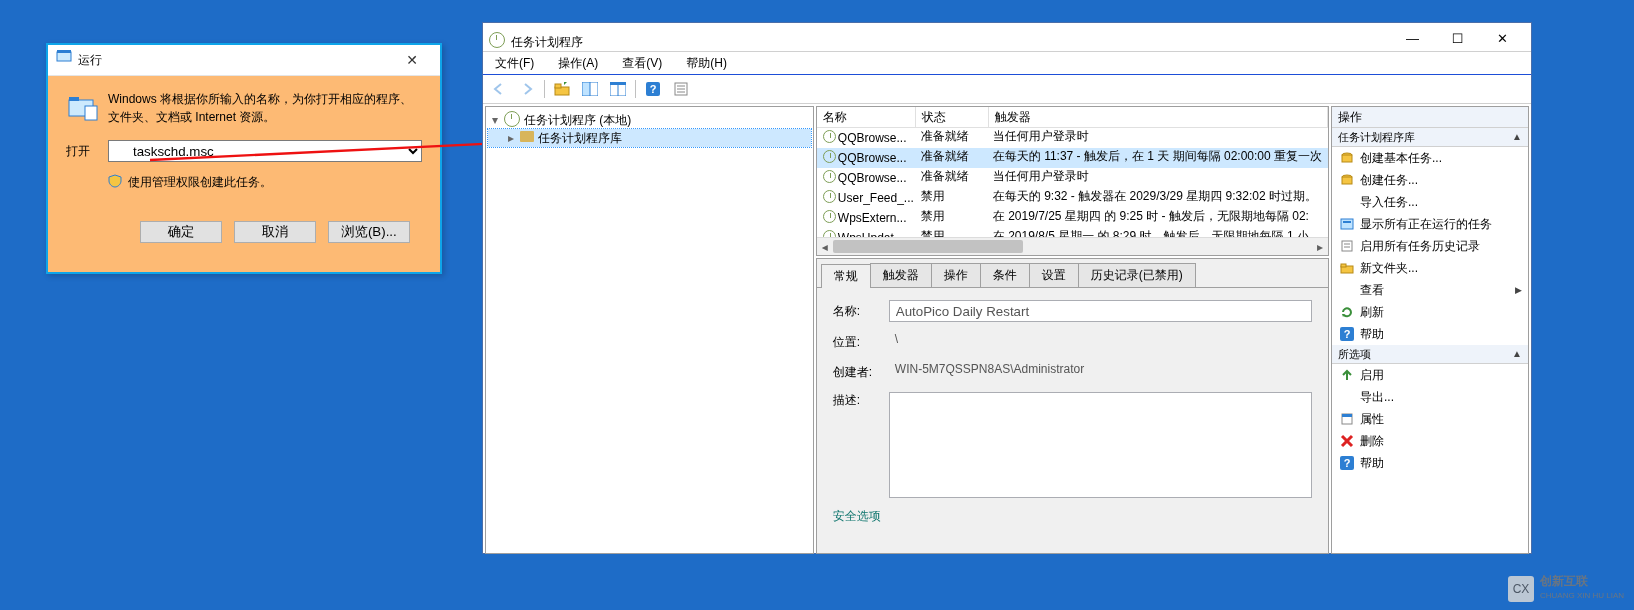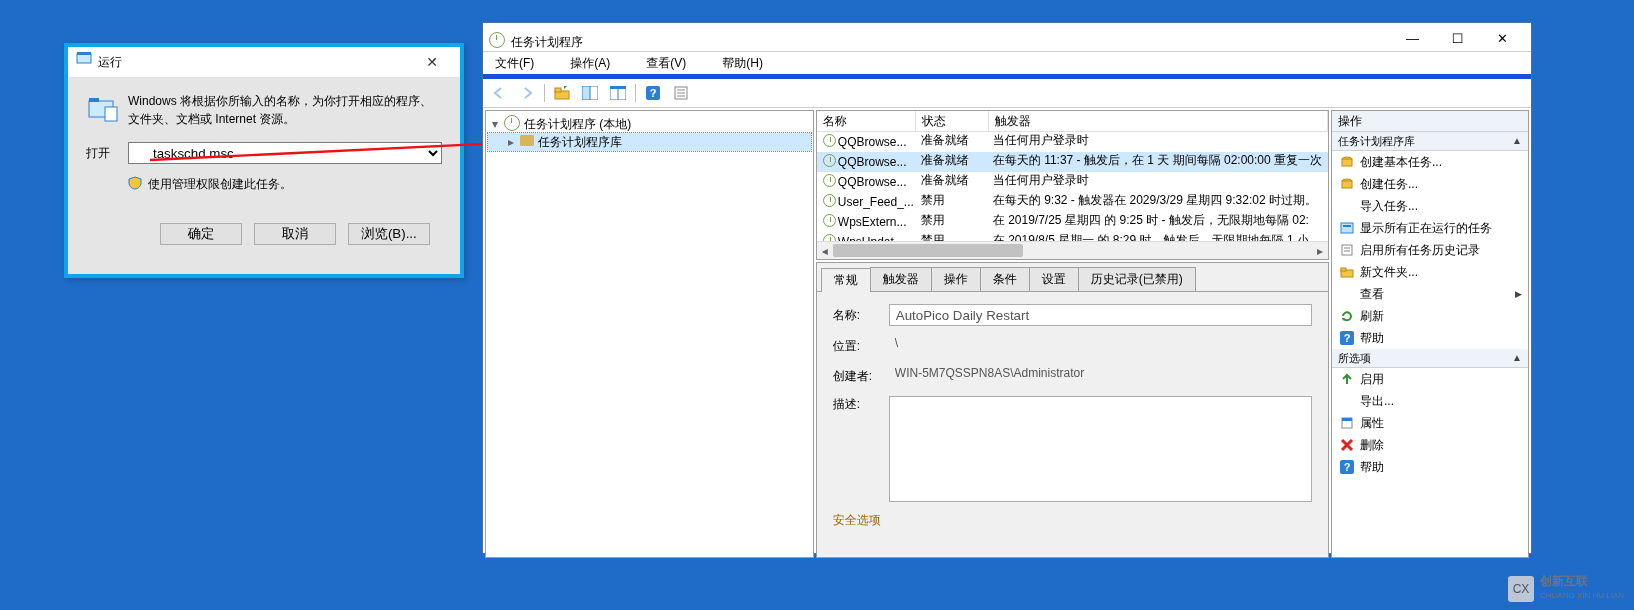--- a/index.html
+++ b/index.html
@@ -1,41 +1,41 @@
 <!DOCTYPE html>
 <html><head>
 <meta charset="utf-8">
 <style>
   html,body{margin:0;padding:0;width:1634px;height:610px;font-family:"Segoe UI","Microsoft YaHei",Arial,sans-serif;font-size:12px;background:#1e6cc7;color:#000;overflow:hidden}
   .desktop{position:relative;width:100%;height:100%}
 
   
-  .run{position:absolute;left:64px;top:43px;width:392px;height:227px;background:#e5e5e5;border:4px solid #0ea5e9;box-shadow:2px 2px 6px rgba(0,0,0,.2)}
+  .run{position:absolute;left:46px;top:43px;width:392px;height:227px;background:#fdba74;border:2px solid #0ea5e9;box-shadow:2px 2px 6px rgba(0,0,0,.2)}
   .run-title{height:30px;line-height:30px;padding:0 8px;display:flex;align-items:center;border-bottom:1px solid #e5e5e5;background:#fff}
   .run-title span.t{margin-left:6px}
   .run-close{margin-left:auto;font-size:14px;color:#333;width:40px;text-align:center}
   .run-body{padding:14px 18px 0 18px}
-  .run-row{display:flex;align-items:flex-start;margin-bottom:14px}
+  .run-row{display:flex;align-items:center;margin-bottom:14px}
   .run-icon{width:34px;height:34px;margin-right:8px;display:flex;align-items:center;justify-content:center;color:#2d7fd3}
   .run-desc{flex:1;line-height:18px}
   .run-open-row{display:flex;align-items:center;margin-bottom:12px}
   .run-open-row label{width:42px}
   .run-open-row select{flex:1;height:22px;border:1px solid #7a7a7a;padding:0 20px;background:#fff}
   .run-shield{display:flex;align-items:center;margin-bottom:24px;padding-left:42px}
   .run-shield .ic{color:#1e6cc7;margin-right:6px}
   .run-buttons{display:flex;justify-content:flex-end;gap:12px;padding:6px 12px 0 0}
   .run-buttons button{width:82px;height:22px;border:1px solid #adadad;background:#e1e1e1}
 
   
   .win{position:absolute;left:482px;top:22px;width:1048px;height:530px;background:#fff;border:1px solid #4a6ea9}
   .win-titlebar{height:28px;display:flex;align-items:flex-end;padding:0 6px;background:#fff;border-bottom:1px solid #d0d0d0}
   .win-titlebar .ic{color:#5b8ac5;margin-right:6px}
   .win-ctl{margin-left:auto;display:flex}
   .win-ctl div{width:45px;height:26px;display:flex;align-items:center;justify-content:center;font-size:13px}
-  .win-menu{height:22px;display:flex;align-items:center;border-bottom:5px solid #1d4ed8;padding:0 4px;gap:20px}
+  .win-menu{height:22px;display:flex;align-items:center;border-bottom:1px solid #1d4ed8;padding:0 4px;gap:8px}
   .win-menu span{padding:2px 8px}
   .win-toolbar{height:28px;display:flex;align-items:center;border-bottom:1px solid #d0d0d0;padding:0 2px;gap:0}
   .tool{width:24px;height:22px;margin:0 1px;display:flex;align-items:center;justify-content:center;border:1px solid transparent}
   .tool svg{display:block}
   .sep{width:1px;height:18px;background:#c0c0c0;margin:0 3px}
   .tool.disabled{opacity:.45}
 
   .win-body{display:flex;height:calc(100% - 78px)}
 
   
@@ -67,21 +67,21 @@
 
   .detail{flex:1;border:1px solid #9e9e9e;margin-top:2px;background:#f0f0f0;display:flex;flex-direction:column;overflow:hidden}
   .tabs{display:flex;border-bottom:1px solid #a0a0a0;background:#f0f0f0;padding:4px 16px 0 4px;gap:0}
   .tab{padding:3px 12px;border:1px solid #a0a0a0;border-bottom:none;background:#e6e6e6;margin-right:-1px}
   .tab.active{background:#f0f0f0;position:relative;top:1px}
   .form{padding:12px 16px;flex:1;overflow:auto}
   .frow{display:flex;align-items:center;margin-bottom:10px}
   .frow label{width:56px}
   .frow input,.frow .ro{flex:1;height:20px;border:1px solid #abadb3;background:#fff;padding:0 6px;color:#555}
   .frow textarea{flex:1;height:96px;border:1px solid #abadb3;background:#fff;padding:4px 6px;resize:none}
-  .sec-label{margin-top:4px;color:#a16207}
+  .sec-label{margin-top:4px;color:#0f766e}
 
   
   .actions{width:204px;border:1px solid #9e9e9e;margin:2px;background:#fff;display:flex;flex-direction:column}
   .actions-title{background:#eef3fa;height:20px;line-height:20px;padding:0 6px;border-bottom:1px solid #d0d0d0;font-weight:400}
   .act-section{background:#eef3fa;height:18px;line-height:18px;padding:0 6px;border-bottom:1px solid #d0d0d0;display:flex;align-items:center;font-size:11px}
   .act-section .tri{margin-left:auto;color:#444;font-size:10px}
   .act-item{display:flex;align-items:center;height:22px;padding:0 6px}
   .act-item .ic{width:18px;display:flex;justify-content:center;margin-right:4px}
   .act-item .tri{margin-left:auto;color:#444;font-size:9px}
 

